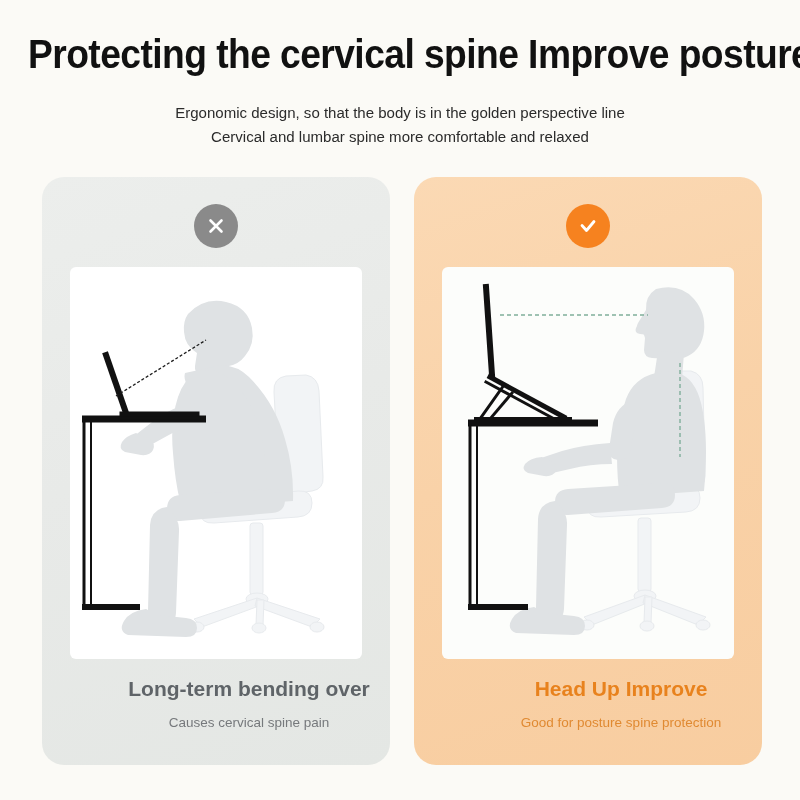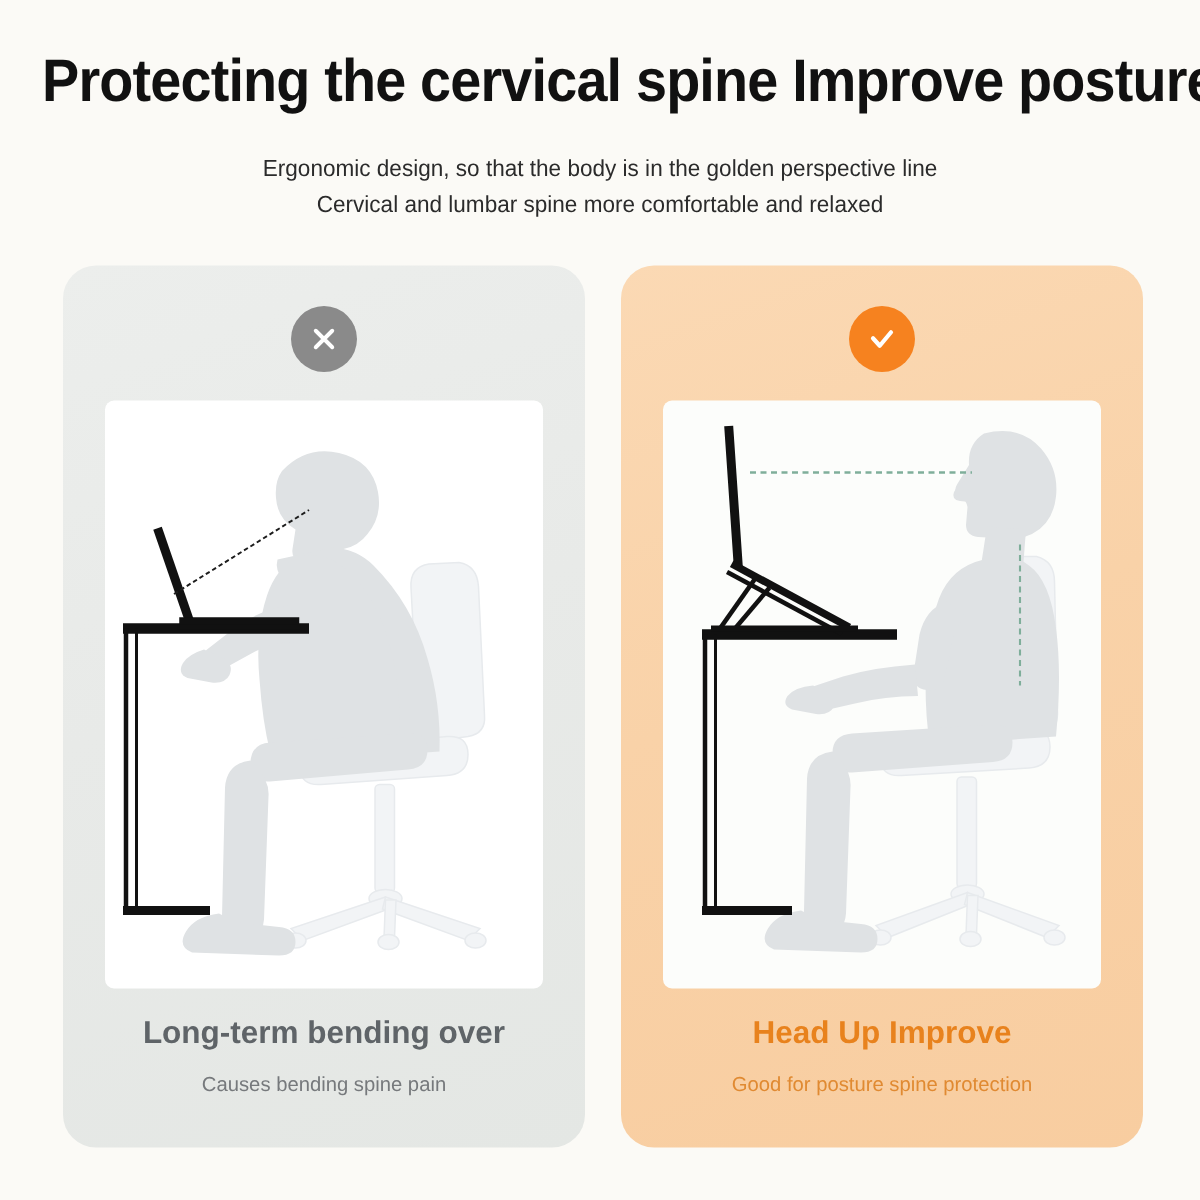--- a/index.html
+++ b/index.html
@@ -92,20 +92,21 @@
   }
   #panel-good .stage { background: #fcfdfb; }
   .stage svg { display: block; width: 292px; height: 392px; }
 
   
   .caption {
     position: absolute;
     left: 0;
     width: 100%;
     text-align: center;
+    padding-left: 33px;
   }
   .caption-main {
     top: 500px;
     font-size: 21px;
     font-weight: bold;
   }
   .caption-sub {
     top: 538px;
     font-size: 13.5px;
   }
@@ -193,21 +194,21 @@
 
         <path d="M52 147 L127 147" stroke-width="5"></path>
         <path d="M50 151 L129 151" stroke-width="3"></path>
       </g>
 
       <line x1="46" y1="129" x2="136" y2="73" stroke="#1d1d1d" stroke-width="1.3" stroke-dasharray="3 2"></line>
     </svg>
   </div>
 
   <div class="caption caption-main">Long-term bending over</div>
-  <div class="caption caption-sub">Causes bending spine pain</div>
+  <div class="caption caption-sub">Causes cervical spine pain</div>
 </div>
 
 <div class="panel" id="panel-good">
 
   <div class="badge" id="badge-check">
     <svg width="24" height="24" viewBox="0 0 24 24" aria-hidden="true">
       <path d="M6 11.5 L10.5 16.5 L18 7.5" stroke="#ffffff" stroke-width="2.8" stroke-linecap="round" stroke-linejoin="round" fill="none"></path>
     </svg>
   </div>
 

